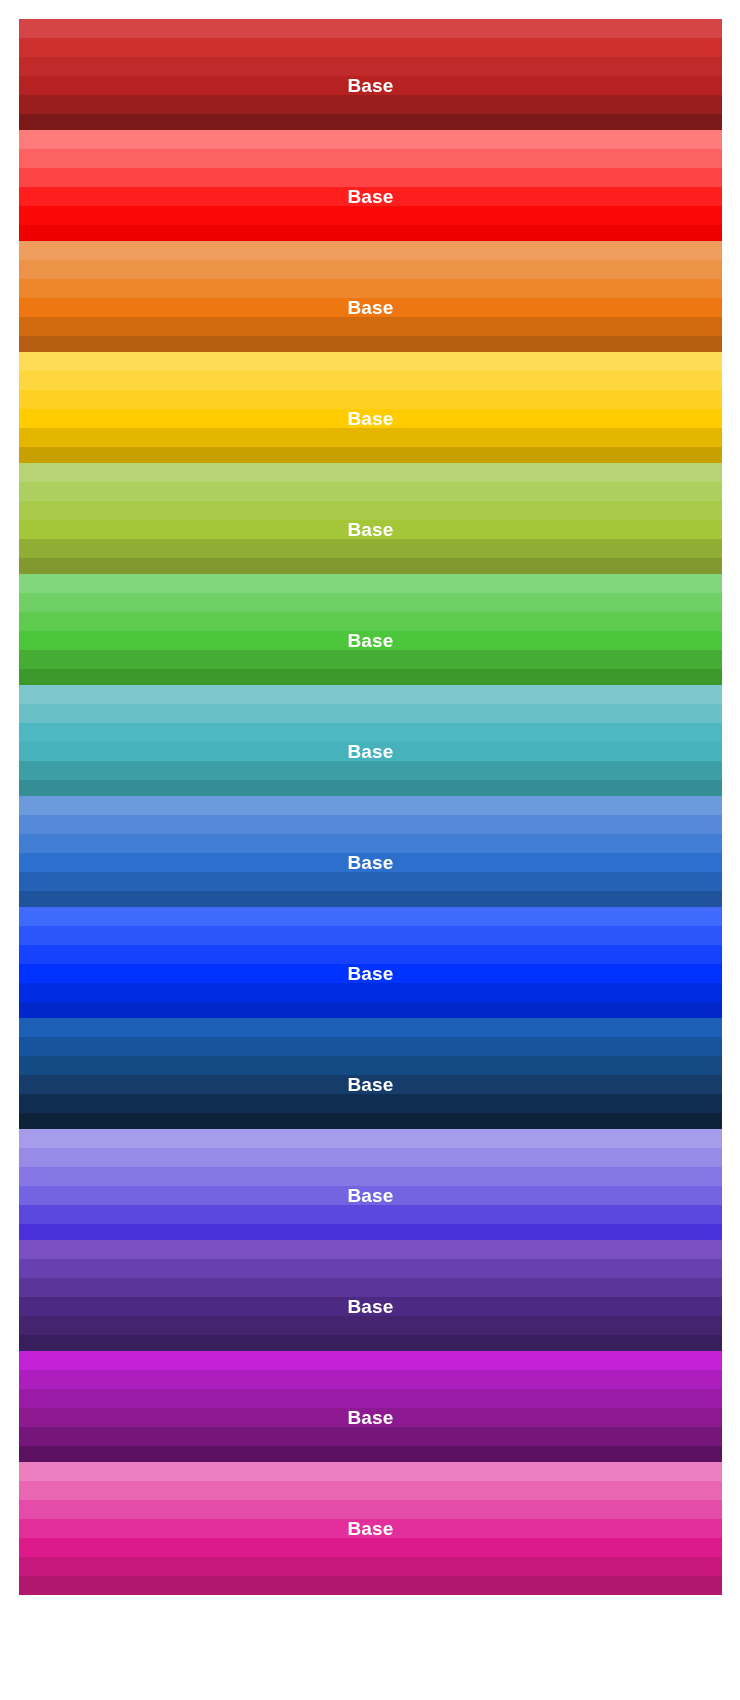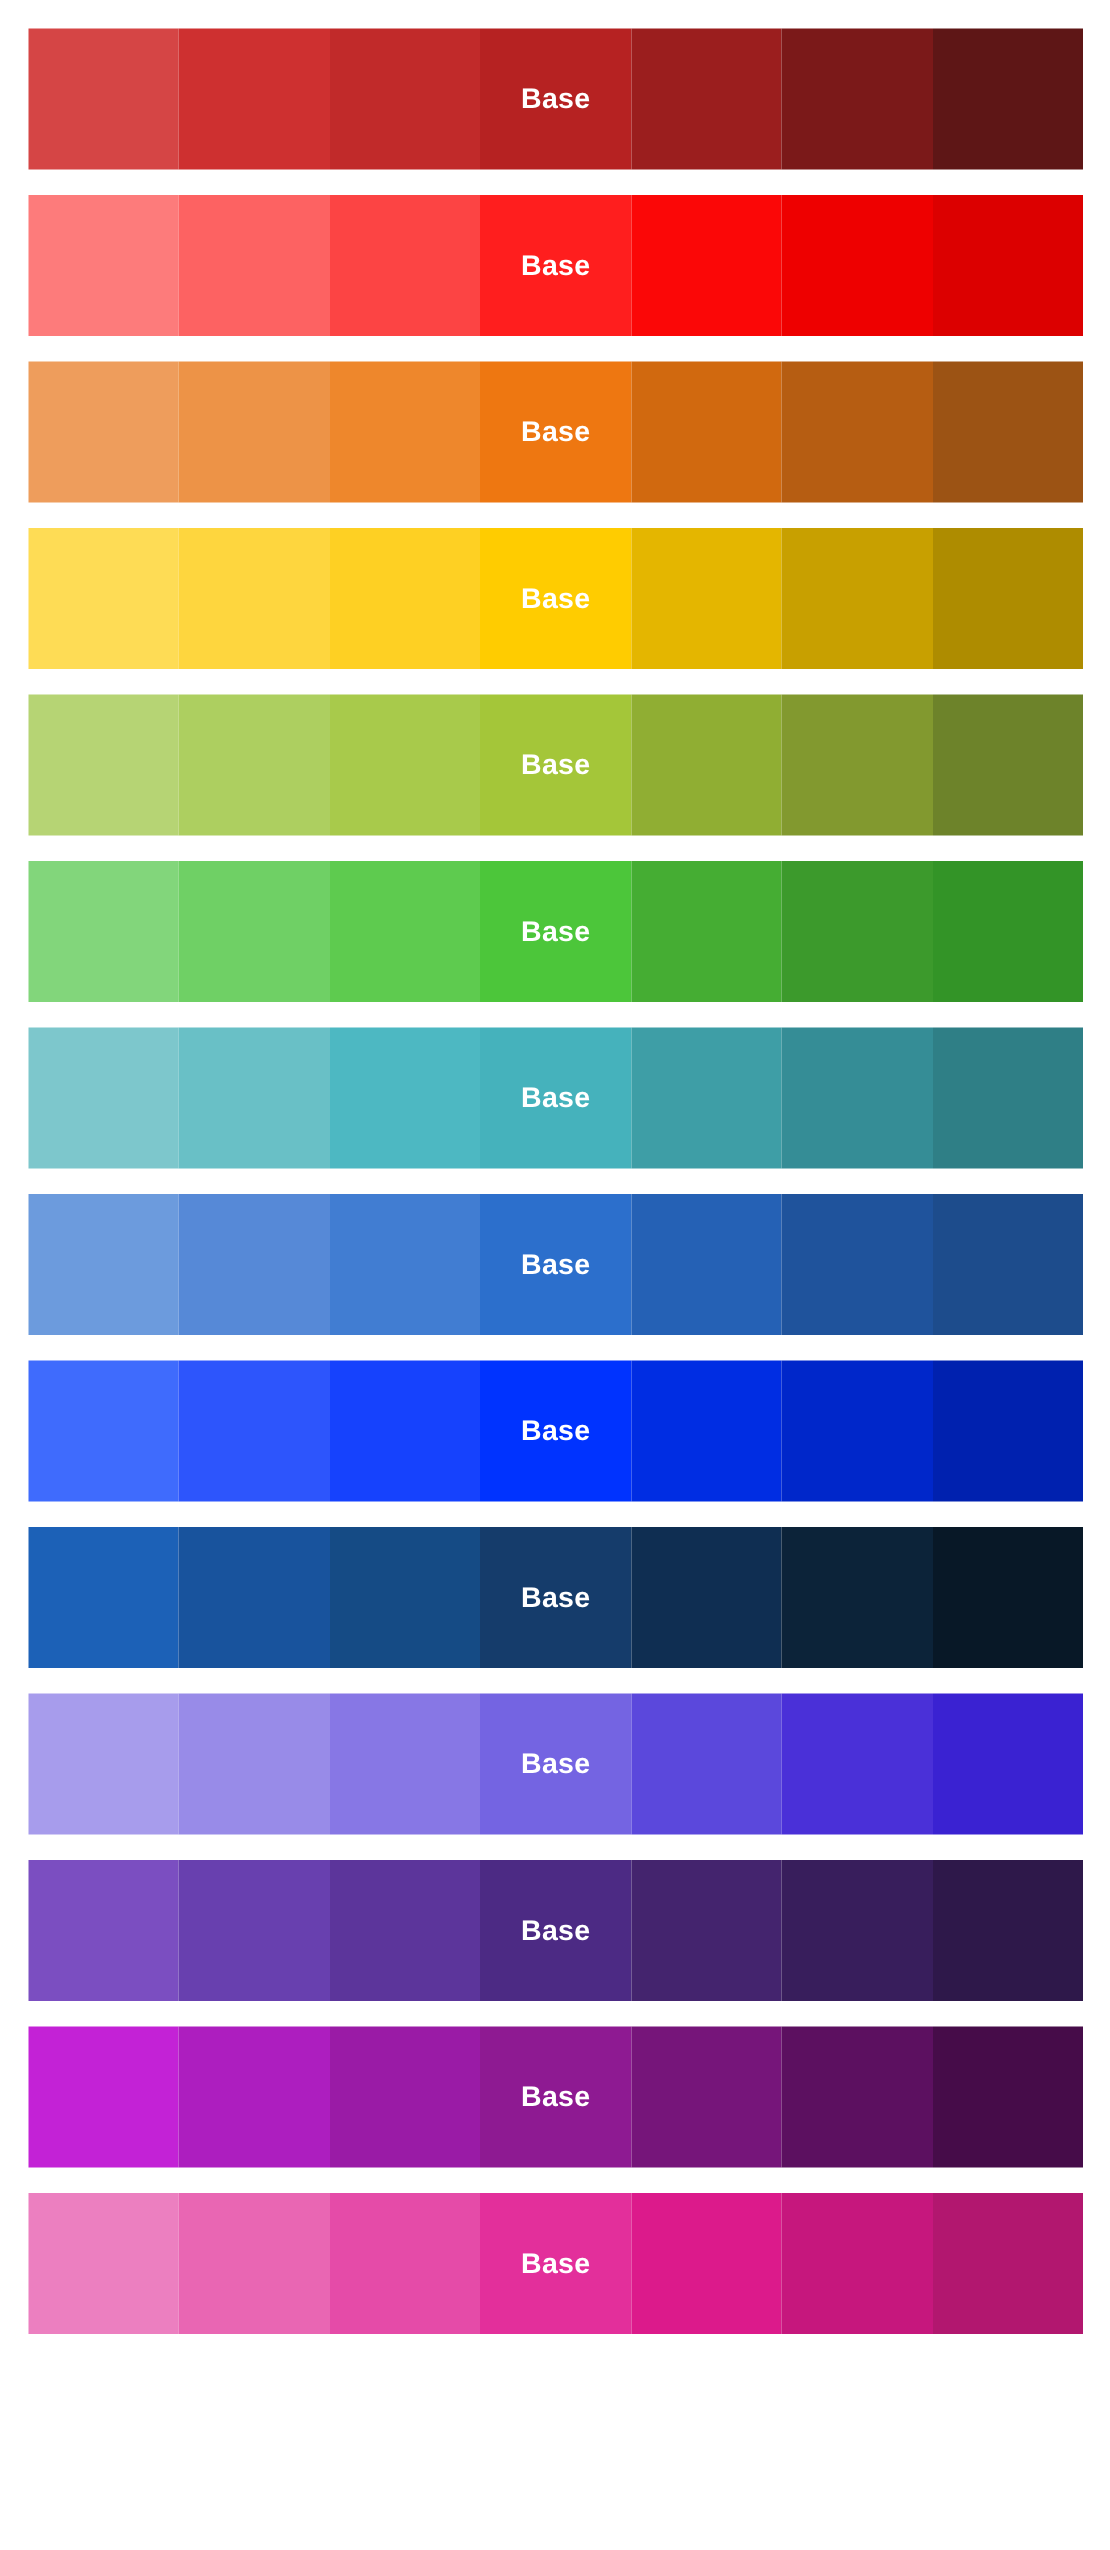--- a/index.html
+++ b/index.html
@@ -19,20 +19,21 @@
     width: 740px;
     height: 1700px;
     box-sizing: border-box;
     padding: 19px 18px 15px 19px;
     display: flex;
     flex-direction: column;
     gap: 17px;
   }
   .ramp-row {
     display: flex;
+    flex-direction: column;
     width: 703px;
     height: 94px;
     flex: 0 0 94px;
   }
   .swatch {
     flex: 1 1 0;
     height: 100%;
     position: relative;
     display: flex;
     align-items: center;

